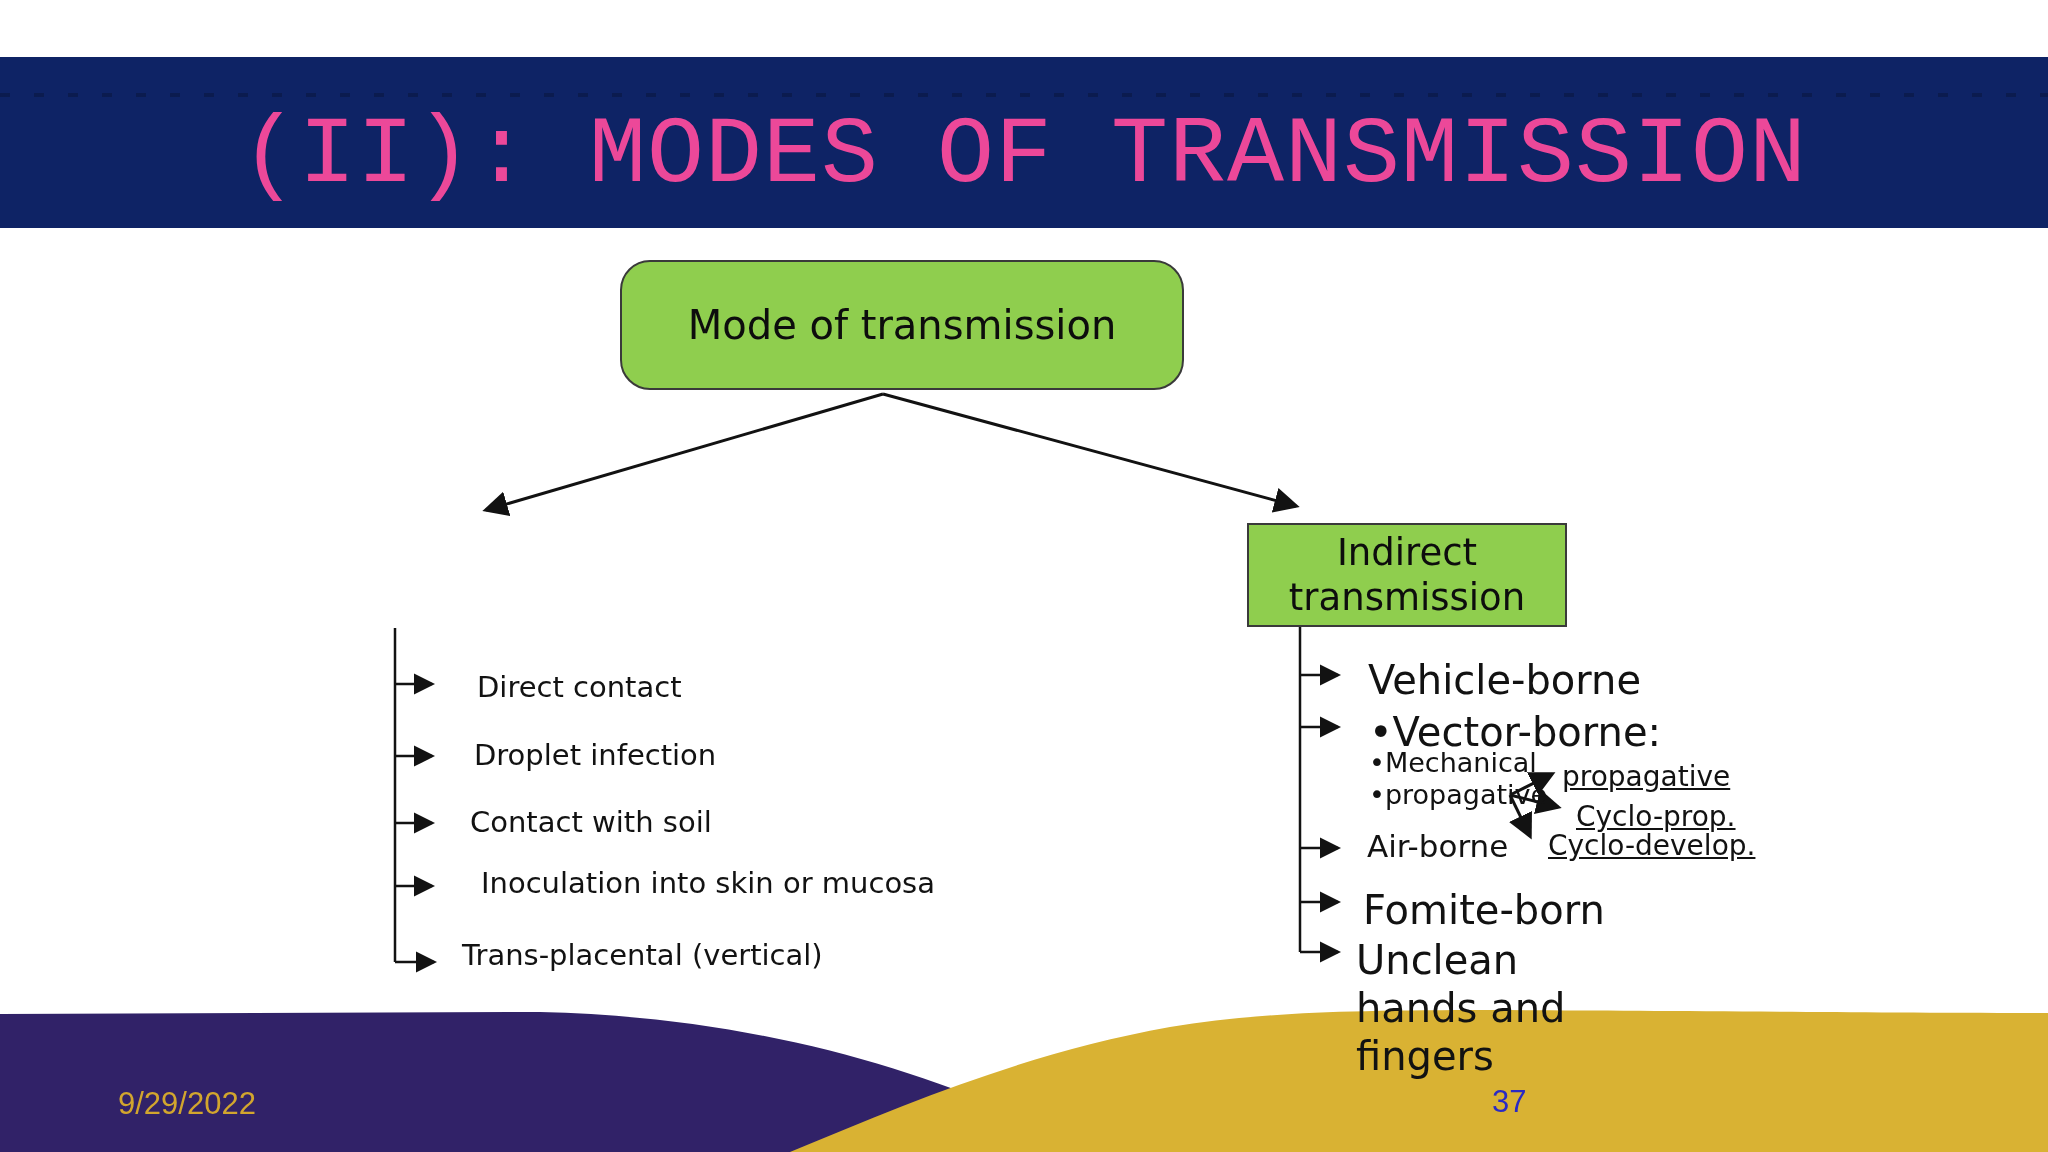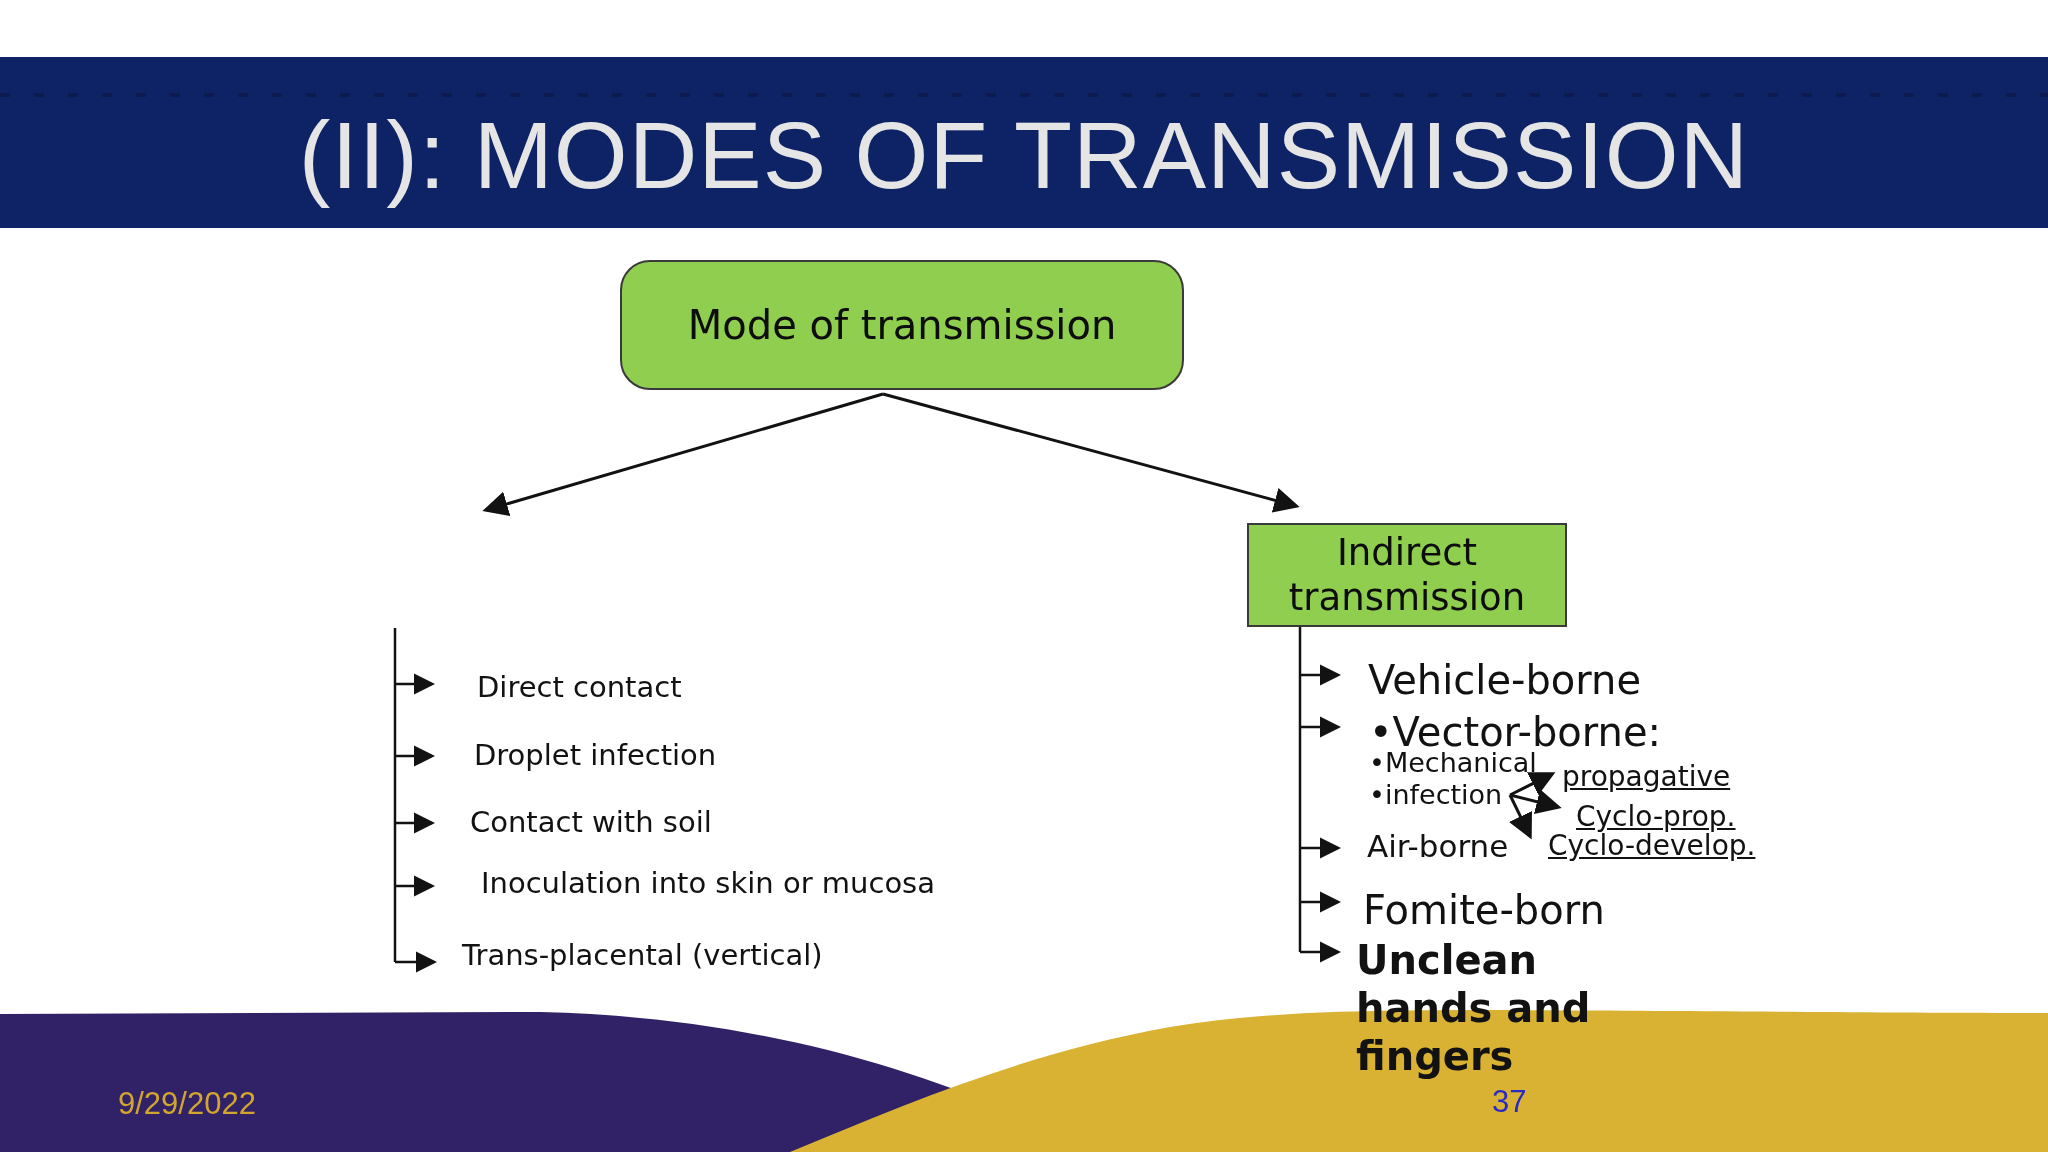--- a/index.html
+++ b/index.html
@@ -26,45 +26,45 @@
     position:absolute;left:0;top:57px;width:2048px;height:171px;
     background:var(--navy);
     display:flex;align-items:center;justify-content:center;
   }
   .header-dashes{
     position:absolute;left:0;top:36px;width:100%;height:4px;
     background:repeating-linear-gradient(90deg,
       rgba(0,0,0,0.22) 0 10px, rgba(0,0,0,0) 10px 34px);
   }
   .slide-title{
-    font-family:Liberation Sans, sans-serif;
+    font-family:Liberation Mono, monospace;
     font-size:95px;
     letter-spacing:1px;
-    color:#e5e5e5;
+    color:#ec4899;
     padding-top:26px;
     white-space:nowrap;
   }
   
   .lines-layer{position:absolute;left:0;top:0;z-index:1;}
   
   .gbox{
     position:absolute;z-index:2;
     background:var(--green);
     border:2px solid var(--box-border);
     display:flex;align-items:center;justify-content:center;
     text-align:center;
     color:#0d0d0d;
     line-height:1.22;
   }
   .gbox.root{left:620px;top:260px;width:560px;height:126px;font-size:40px;border-radius:30px;}
   .gbox.direct{left:275px;top:525px;width:345px;height:103px;font-size:37px;}
   .gbox.indirect{left:1247px;top:523px;width:316px;height:100px;font-size:37px;}
   
   .lbl{position:absolute;z-index:2;white-space:nowrap;line-height:1.2;color:var(--ink);}
-  .lbl.wrap{white-space:normal;font-weight:bold;}
+  .lbl.wrap{white-space:normal;}
   .d-item{font-size:29px;}
   .i-item{font-size:40px;}
   .i-sub{font-size:27px;}
   .i-tiny{font-size:28px;text-decoration:underline;}
   
   .footer-date{
     position:absolute;z-index:3;left:118px;top:1086px;
     font-family:"Liberation Sans","DejaVu Sans",sans-serif;
     font-size:31px;color:var(--date-gold);
   }
@@ -129,21 +129,21 @@
 
   <div class="lbl d-item" style="left:477px;top:670px;">Direct contact</div>
   <div class="lbl d-item" style="left:474px;top:738px;">Droplet infection</div>
   <div class="lbl d-item" style="left:470px;top:805px;">Contact with soil</div>
   <div class="lbl d-item" style="left:481px;top:866px;text-align:center;">Inoculation into skin or mucosa</div>
   <div class="lbl d-item" style="left:462px;top:938px;">Trans-placental (vertical)</div>
 
   <div class="lbl i-item" style="left:1368px;top:656px;">Vehicle-borne</div>
   <div class="lbl i-item" style="left:1369px;top:708px;">•Vector-borne:</div>
   <div class="lbl i-sub" style="left:1369px;top:747px;">•Mechanical</div>
-  <div class="lbl i-sub" style="left:1369px;top:779px;">•infection</div>
+  <div class="lbl i-sub" style="left:1369px;top:779px;">•propagative</div>
   <div class="lbl i-tiny" style="left:1562px;top:760px;">propagative</div>
   <div class="lbl i-tiny" style="left:1576px;top:800px;">Cyclo-prop.</div>
   <div class="lbl i-tiny" style="left:1548px;top:829px;">Cyclo-develop.</div>
   <div class="lbl i-item" style="left:1367px;top:828px;font-size:31px;">Air-borne</div>
   <div class="lbl i-item" style="left:1363px;top:886px;">Fomite-born</div>
   <div class="lbl i-item wrap" style="left:1356px;top:936px;width:250px;">Unclean hands and fingers</div>
 
   <div class="footer-date">9/29/2022</div>
   <div class="footer-page">37</div>
 

